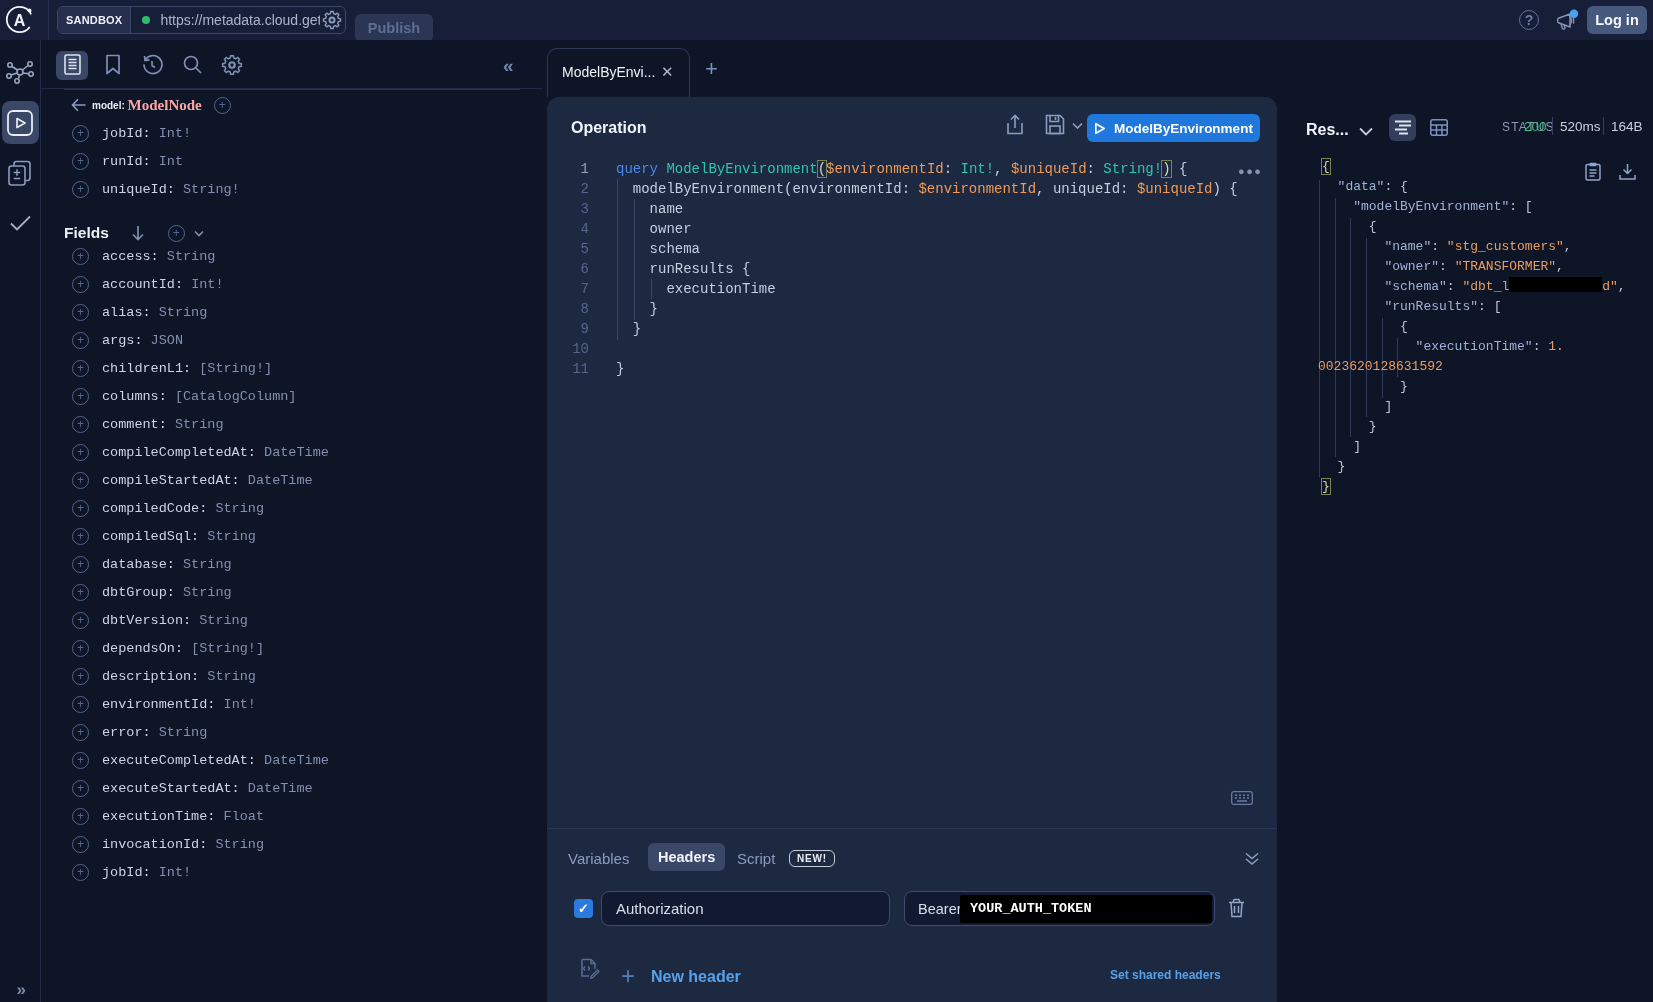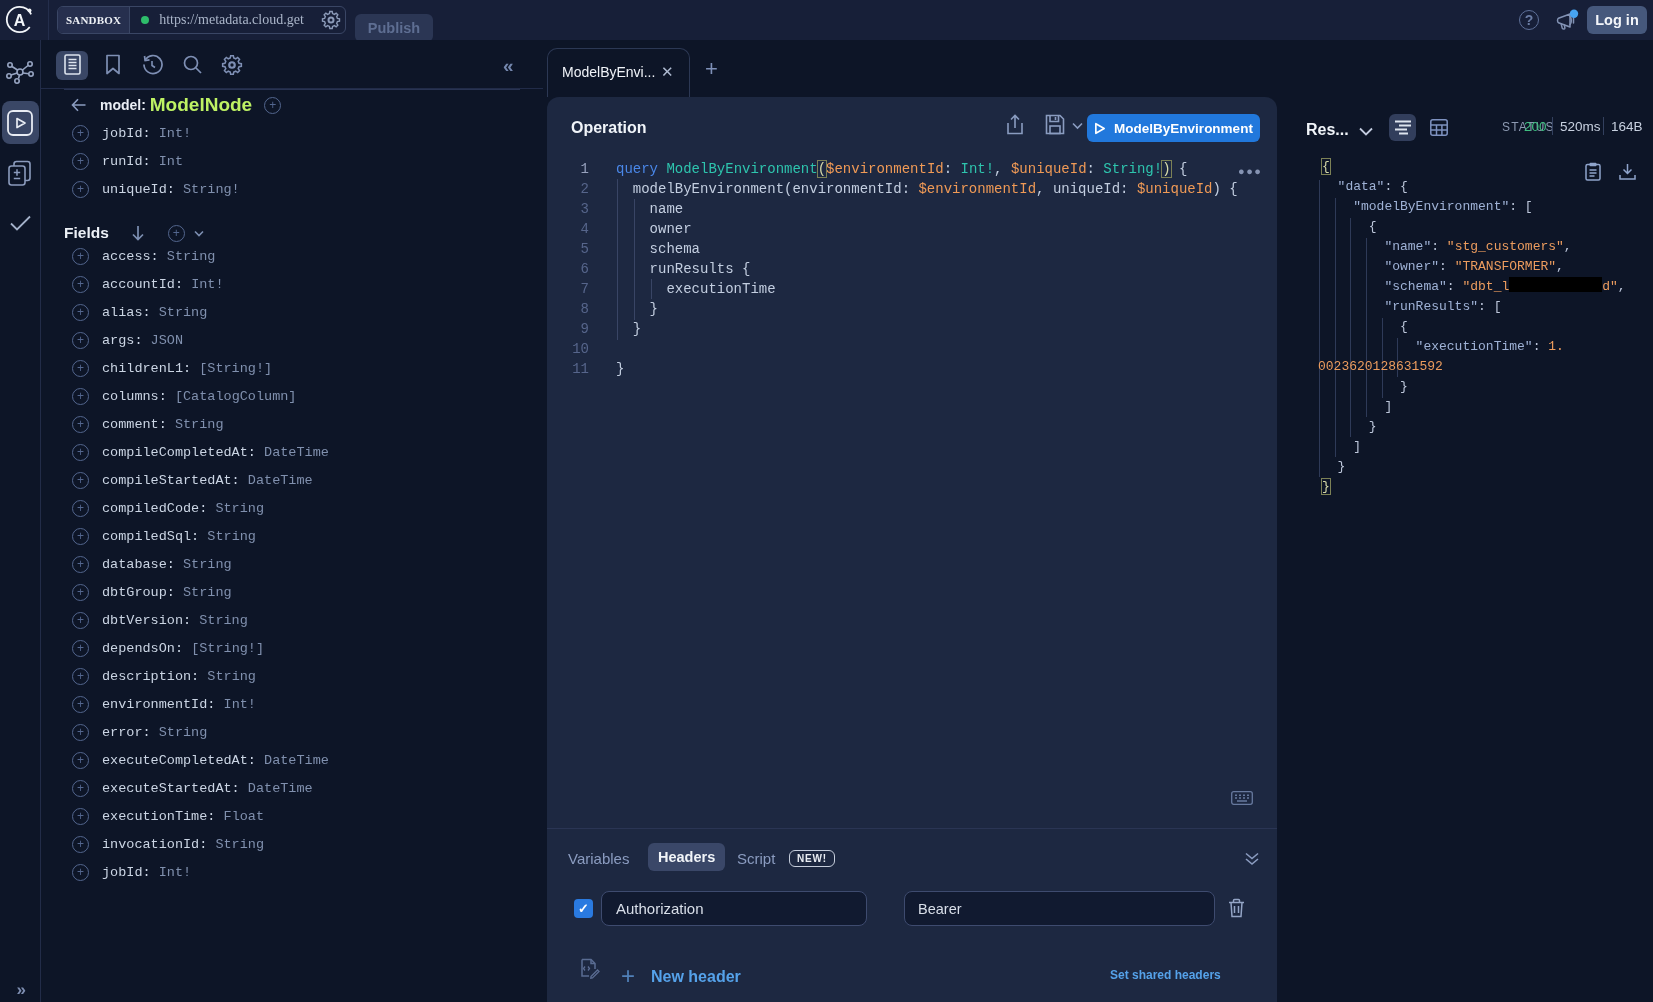--- a/index.html
+++ b/index.html
@@ -1,21 +1,21 @@
 <!DOCTYPE html>
 <html><head>
 <meta charset="utf-8">
 <style>
 * { margin:0; padding:0; box-sizing:border-box; }
 html,body { width:1653px; height:1002px; overflow:hidden; background:#0d1527; font-family:"Liberation Sans",sans-serif; }
 
 #topbar { position:absolute; left:0; top:0; width:1653px; height:40px; background:#171f38; }
 #logo { position:absolute; left:5px; top:5px; width:29px; height:29px; }
 #topdiv { position:absolute; left:48px; top:0; width:1px; height:40px; background:#242e4c; }
-#urlbox { position:absolute; left:57px; top:6px; width:289px; height:28px; border:1px solid #3a4665; border-radius:6px; display:flex; align-items:center;font-family:Liberation Serif, serif; }
+#urlbox { position:absolute; left:57px; top:6px; width:289px; height:28px; border:1px solid #3a4665; border-radius:6px; display:flex; align-items:center; }
 #sandboxchip { height:26px; background:#262f4e; border-right:1px solid #3a4665; border-radius:5px 0 0 5px; display:flex; align-items:center; padding:0 8px; }
 #sandboxchip span { color:#eef1f6; font-size:11px; font-weight:bold; letter-spacing:0.2px; }
 .greendot { width:8px; height:8px; border-radius:50%; background:#2ebd6b; margin:0 10px 0 11px; flex:none; }
 #urltext { color:#aab5c9; font-size:14px; white-space:nowrap; overflow:hidden; width:160px; flex:none; }
 #pubbtn { position:absolute; left:355px; top:14px; width:78px; height:28px; background:#2b3654; border-radius:6px; color:#5e6e92; font-size:14.5px; font-weight:bold; text-align:center; line-height:28px; }
 #helpq { position:absolute; left:1519px; top:10px; width:20px; height:20px; border:1.6px solid #5e7099; border-radius:50%; color:#6b7da5; font-size:14px; font-weight:bold; text-align:center; line-height:18px; }
 #mega { position:absolute; left:1555px; top:9px; }
 #loginbtn { position:absolute; left:1587px; top:6px; width:60px; height:28px; background:#46587c; border-radius:6px; color:#f4f6fa; font-size:14.5px; font-weight:bold; text-align:center; line-height:28px; }
 
 #rail { position:absolute; left:0; top:40px; width:41px; height:962px; background:#0d1527; border-right:1px solid #222c48; }
@@ -161,22 +161,22 @@
         <path d="M10 6.5a3.5 3.5 0 1 0 0 7 3.5 3.5 0 0 0 0-7zm0 2a1.5 1.5 0 1 1 0 3 1.5 1.5 0 0 1 0-3z" fill="#7e8fb4"></path>
         <path d="M8.8 1.5h2.4l.4 2.1 1.8.75 1.75-1.2 1.7 1.7-1.2 1.75.75 1.8 2.1.4v2.4l-2.1.4-.75 1.8 1.2 1.75-1.7 1.7-1.75-1.2-1.8.75-.4 2.1H8.8l-.4-2.1-1.8-.75-1.75 1.2-1.7-1.7 1.2-1.75-.75-1.8-2.1-.4V8.8l2.1-.4.75-1.8-1.2-1.75 1.7-1.7 1.75 1.2 1.8-.75z" fill="none" stroke="#7e8fb4" stroke-width="1.4"></path>
       </svg>
   </div>
   <div id="docbody">
     <div id="dochr"></div>
     <div class="navrow">
       <svg width="15" height="14" viewBox="0 0 15 14" style="margin-left:7px">
           <path d="M7 1.2 L1.5 7 L7 12.8 M1.5 7 H14.5" fill="none" stroke="#8a9cc0" stroke-width="1.6"></path>
         </svg>
-      <span style="margin-left:14px; font-size:14px; font-weight:bold; color:#eaeef5;">model:&nbsp;</span>
-        <span style="font-size:19px; font-weight:bold; color:#bef264;">ModelNode</span>
+      <span style="margin-left:6px; font-size:10px; font-weight:bold; color:#eaeef5;">model:&nbsp;</span>
+        <span style="font-size:15px; font-weight:bold; color:#fca5a5;font-family:Liberation Serif, serif;">ModelNode</span>
       <div class="cplus" style="margin-left:12px">+</div>
     </div>
     <div class="fieldrow">
         <div class="cplus">+</div>
         <span class="fname">jobId: <span class="ftype">Int!</span></span>
       </div>
     <div class="fieldrow">
         <div class="cplus">+</div>
         <span class="fname">runId: <span class="ftype">Int</span></span>
       </div>
@@ -348,22 +348,23 @@
   <div id="carddiv"></div>
   <div id="btabs">
     <div style="position:absolute; left:21px; top:22px;" class="btab">Variables</div>
     <div style="position:absolute; left:101px; top:15px;" class="btab" id="headerschip">Headers</div>
     <div style="position:absolute; left:190px; top:22px;" class="btab">Script</div>
     <div style="position:absolute; left:242px; top:22px;" id="newbadge">NEW!</div>
     <svg id="chevdown" width="16" height="14" viewBox="0 0 16 14">
         <path d="M2 1.5 L8 6.5 L14 1.5 M2 7 L8 12 L14 7" fill="none" stroke="#8b9cc0" stroke-width="1.6"></path>
       </svg>
     <div id="checkbox">✓</div>
-    <div class="hinput" style="left:54px; top:63px; width:266px;">Authorization</div>
+    <div class="hinput" style="left:54px; top:63px; width:289px;">Authorization</div>
     <div class="hinput" style="left:357px; top:63px; width:311px; padding-left:13px;"><span style="font-size:14.5px">Bearer</span>
+      <div id="blackbox">YOUR_AUTH_TOKEN</div>
     </div>
     <svg style="position:absolute; left:681px; top:70px;" width="17" height="20" viewBox="0 0 17 20">
         <path d="M1 4.5 H16 M5.5 4.5 V2.5 a1 1 0 0 1 1-1 H10.5 a1 1 0 0 1 1 1 V4.5 M3 4.5 L4 18.5 H13 L14 4.5 M6.5 8 V15 M10.5 8 V15" fill="none" stroke="#94a5c6" stroke-width="1.5"></path>
       </svg>
     <svg style="position:absolute; left:33px; top:130px;" width="20" height="22" viewBox="0 0 20 22">
         <path d="M2 1.5 H11 L15 5.5 V11 M2 1.5 V18 H9" fill="none" stroke="#5a6c92" stroke-width="1.5"></path>
         <path d="M11 1.5 V5.5 H15" fill="none" stroke="#5a6c92" stroke-width="1.5"></path>
         <path d="M5 8.5 L3.5 10.5 L5 12.5 M8 8.5 L9.5 10.5 L8 12.5" fill="none" stroke="#5a6c92" stroke-width="1.3"></path>
         <path d="M11 18.5 L17.5 12 L19 13.5 L12.5 20 L10.8 20.3 Z" fill="none" stroke="#5a6c92" stroke-width="1.3"></path>
       </svg>

